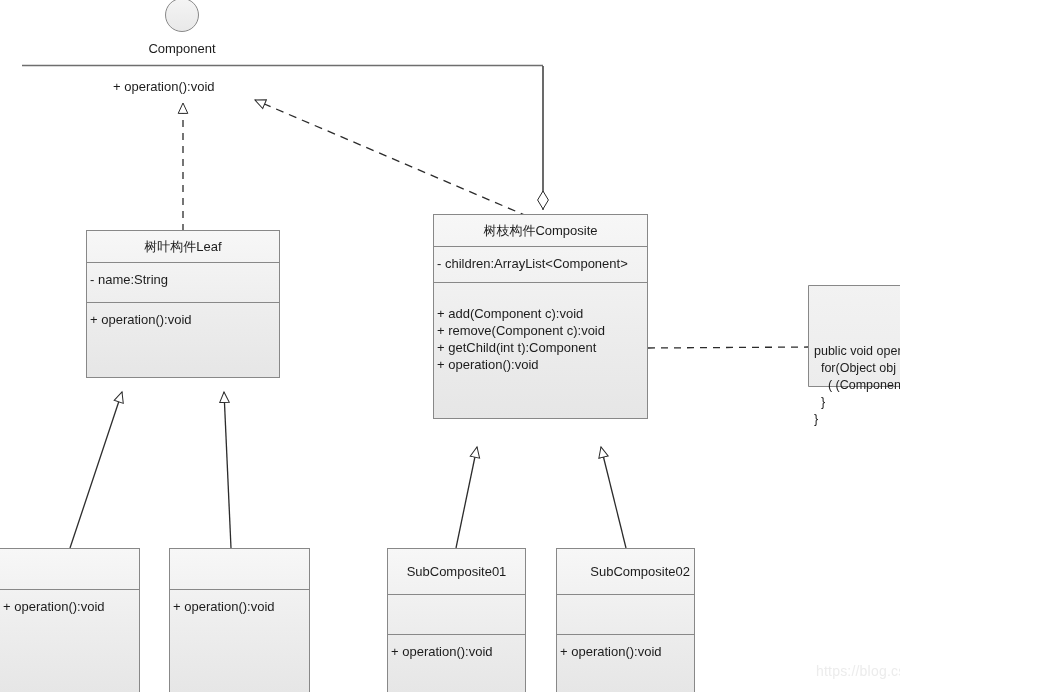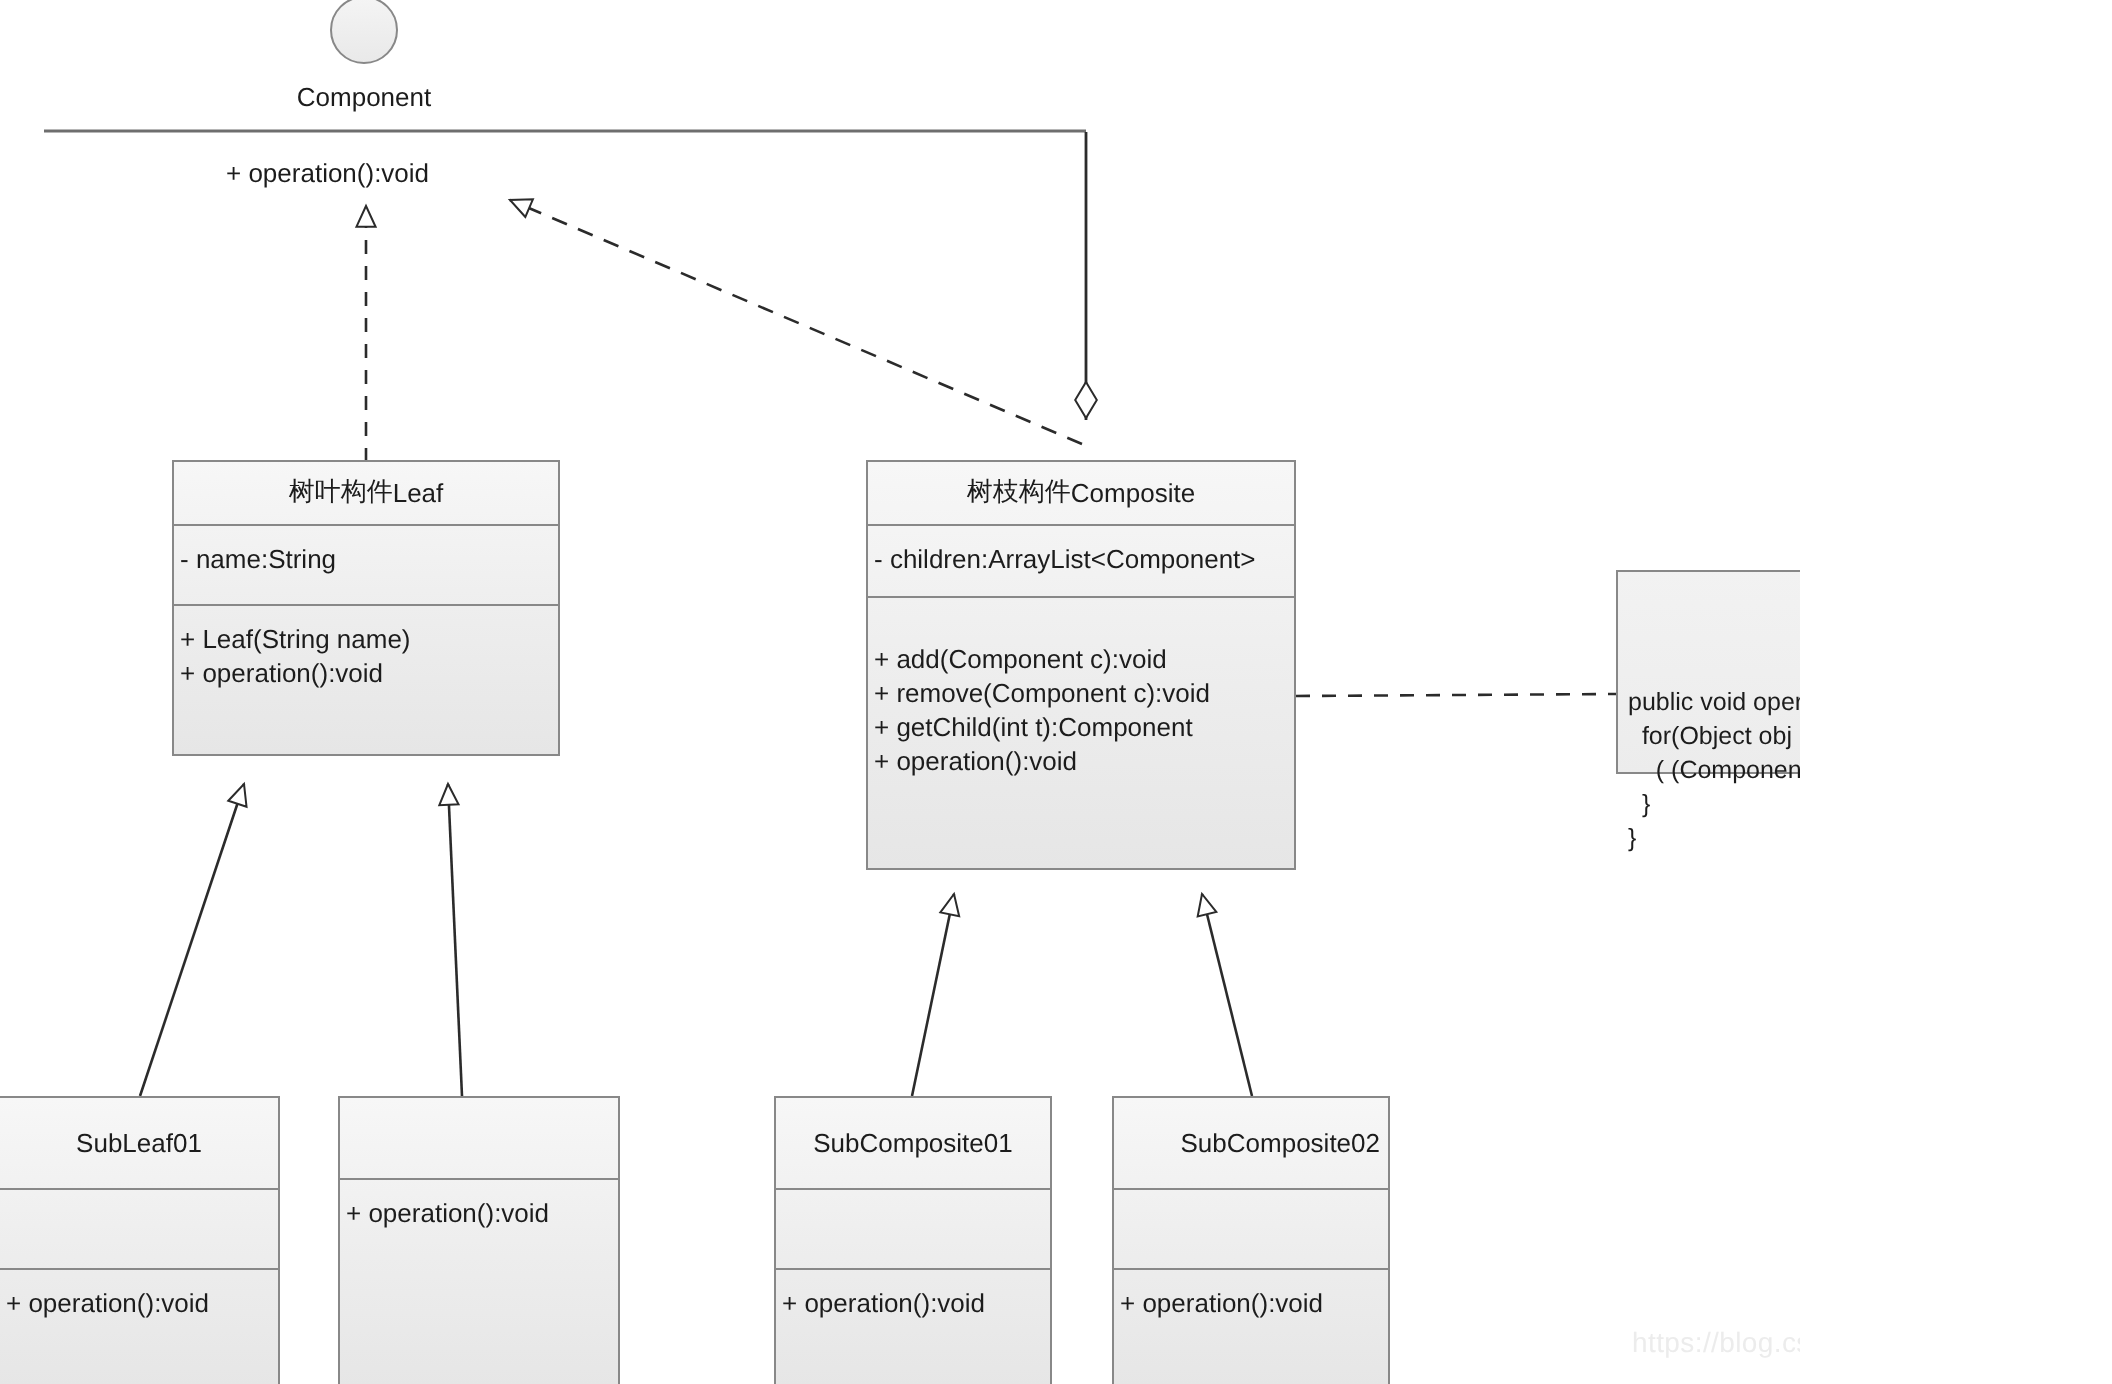--- a/index.html
+++ b/index.html
@@ -156,45 +156,41 @@
 
   <div class="uml-box" style="left:86px; top:230px; width:194px; height:148px;">
     <div class="compartment cmp-title">
       <span class="cn">树叶构件</span>
       <span>Leaf</span>
     </div>
     <div class="compartment cmp-body" style="height:40px;">
       <div class="row">- name:String</div>
     </div>
     <div class="compartment cmp-body" style="flex:1;">
-      <div class="row">+ Leaf(String name)</div>
-      <div class="row">+ operation():void</div>
-    </div>
-  </div>
-
-  <div class="uml-box" style="left:433px; top:230px; width:215px; height:205px;justify-content:center;">
+      <div class="row">+ operation():void</div>
+    </div>
+  </div>
+
+  <div class="uml-box" style="left:433px; top:214px; width:215px; height:205px;justify-content:center;">
     <div class="compartment cmp-title">
       <span class="cn">树枝构件</span>
       <span>Composite</span>
     </div>
     <div class="compartment cmp-body" style="height:36px; padding-top:8px;">
       <div class="row">- children:ArrayList&lt;Component&gt;</div>
     </div>
     <div class="compartment cmp-body" style="flex:1; padding-top:22px;">
       <div class="row">+ add(Component c):void</div>
       <div class="row">+ remove(Component c):void</div>
       <div class="row">+ getChild(int t):Component</div>
       <div class="row">+ operation():void</div>
     </div>
   </div>
 
   <div class="uml-box" style="left:-1px; top:548px; width:141px; height:146px;">
-    <div class="compartment cmp-title" style="height:45px;">
-      <span>SubLeaf01</span>
-    </div>
     <div class="compartment cmp-body" style="height:40px;"></div>
     <div class="compartment cmp-body" style="flex:1;">
       <div class="row">+ operation():void</div>
     </div>
   </div>
 
   <div class="uml-box" style="left:169px; top:548px; width:141px; height:146px;">
     <div class="compartment cmp-body" style="height:40px;"></div>
     <div class="compartment cmp-body" style="flex:1;">
       <div class="row">+ operation():void</div>

